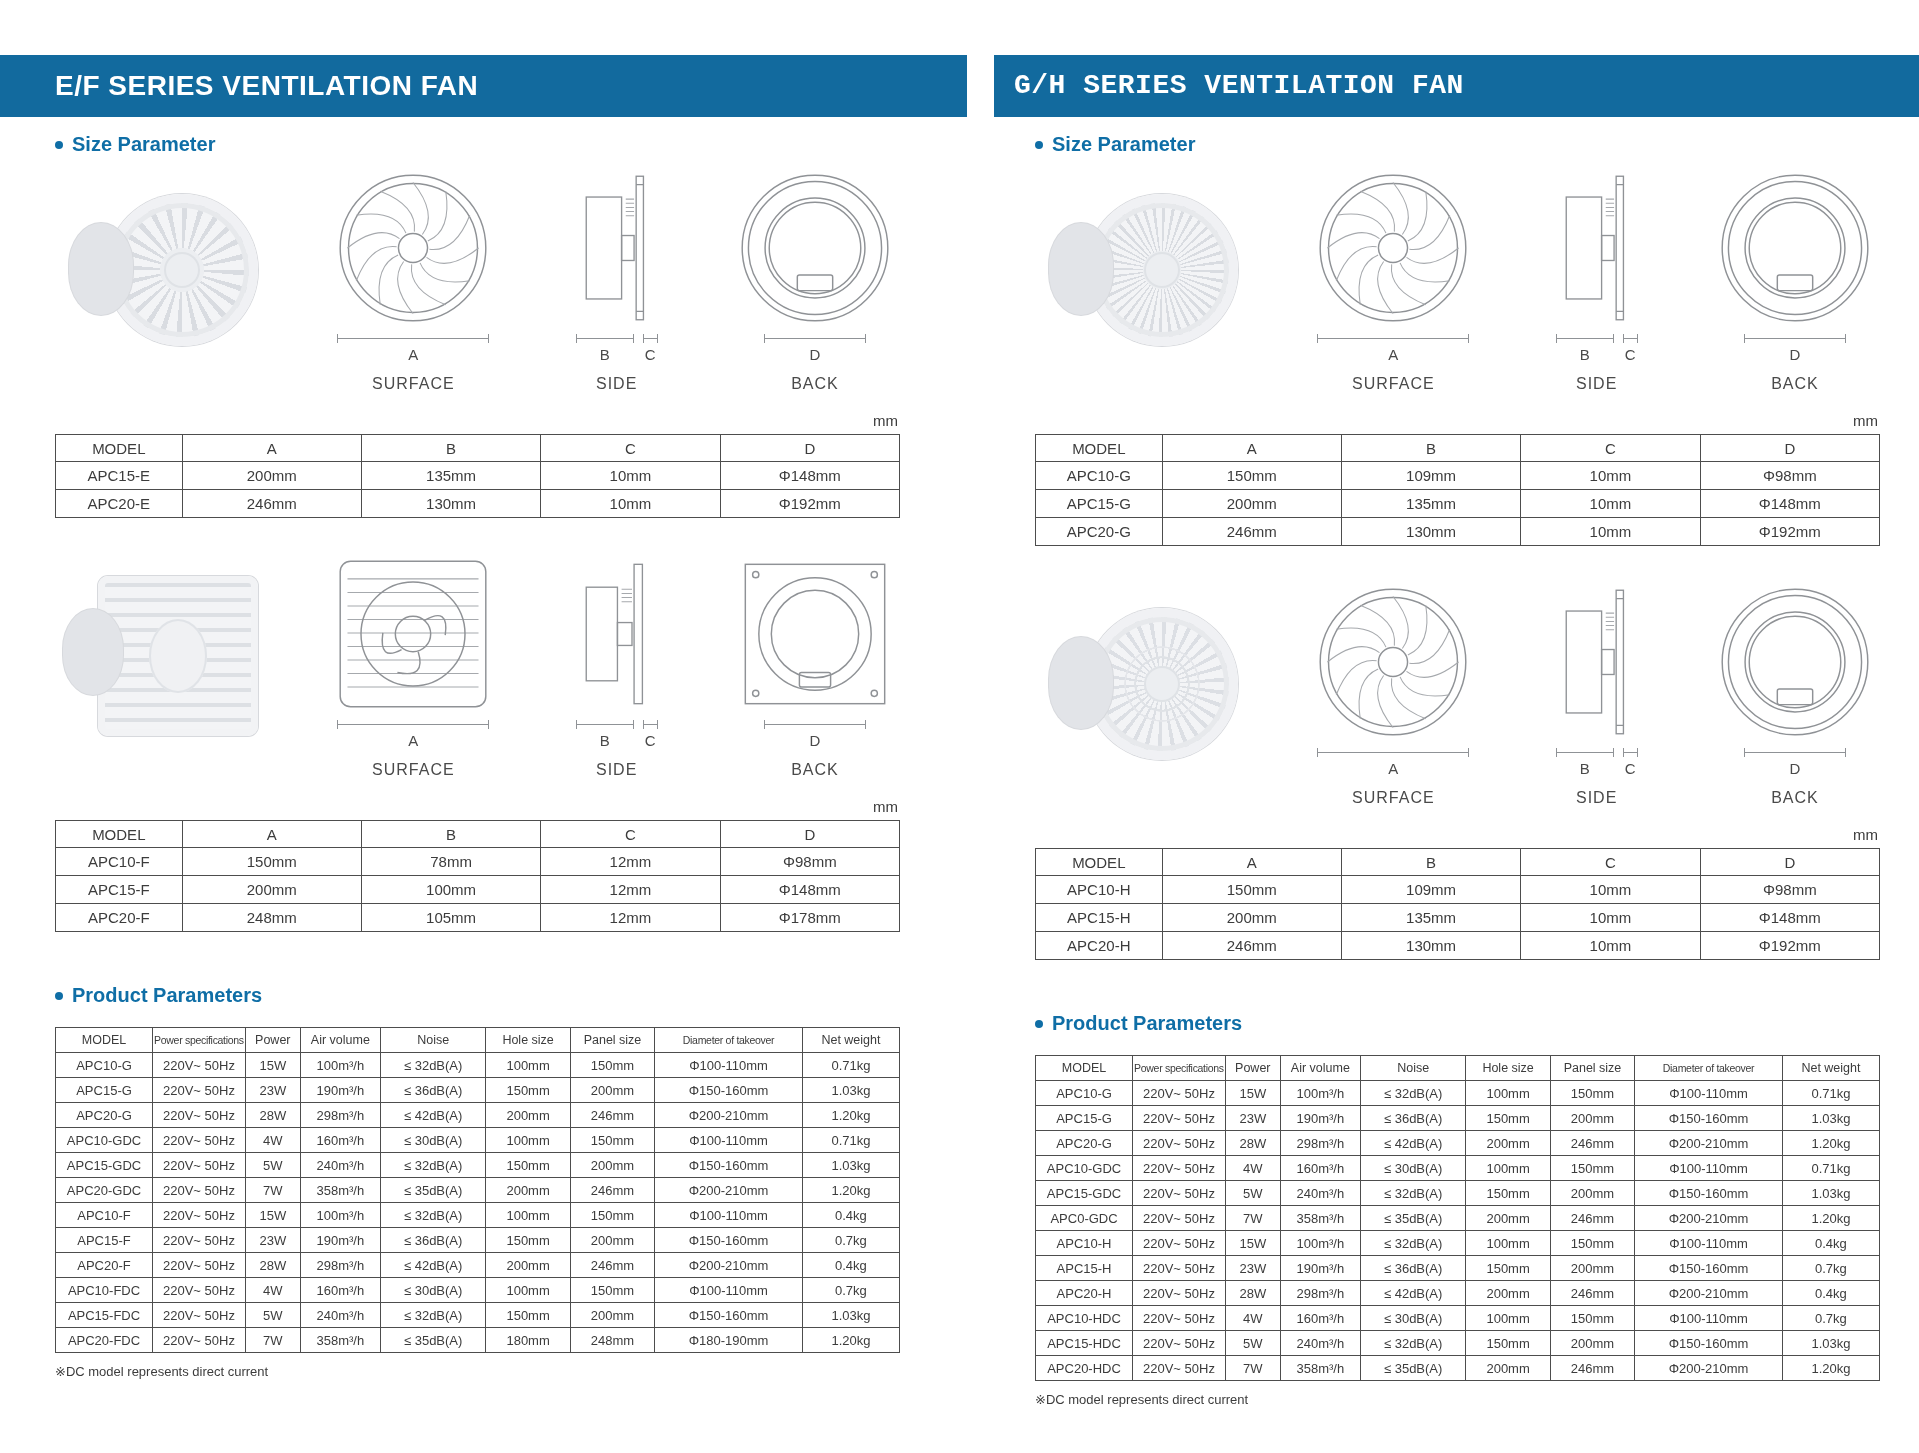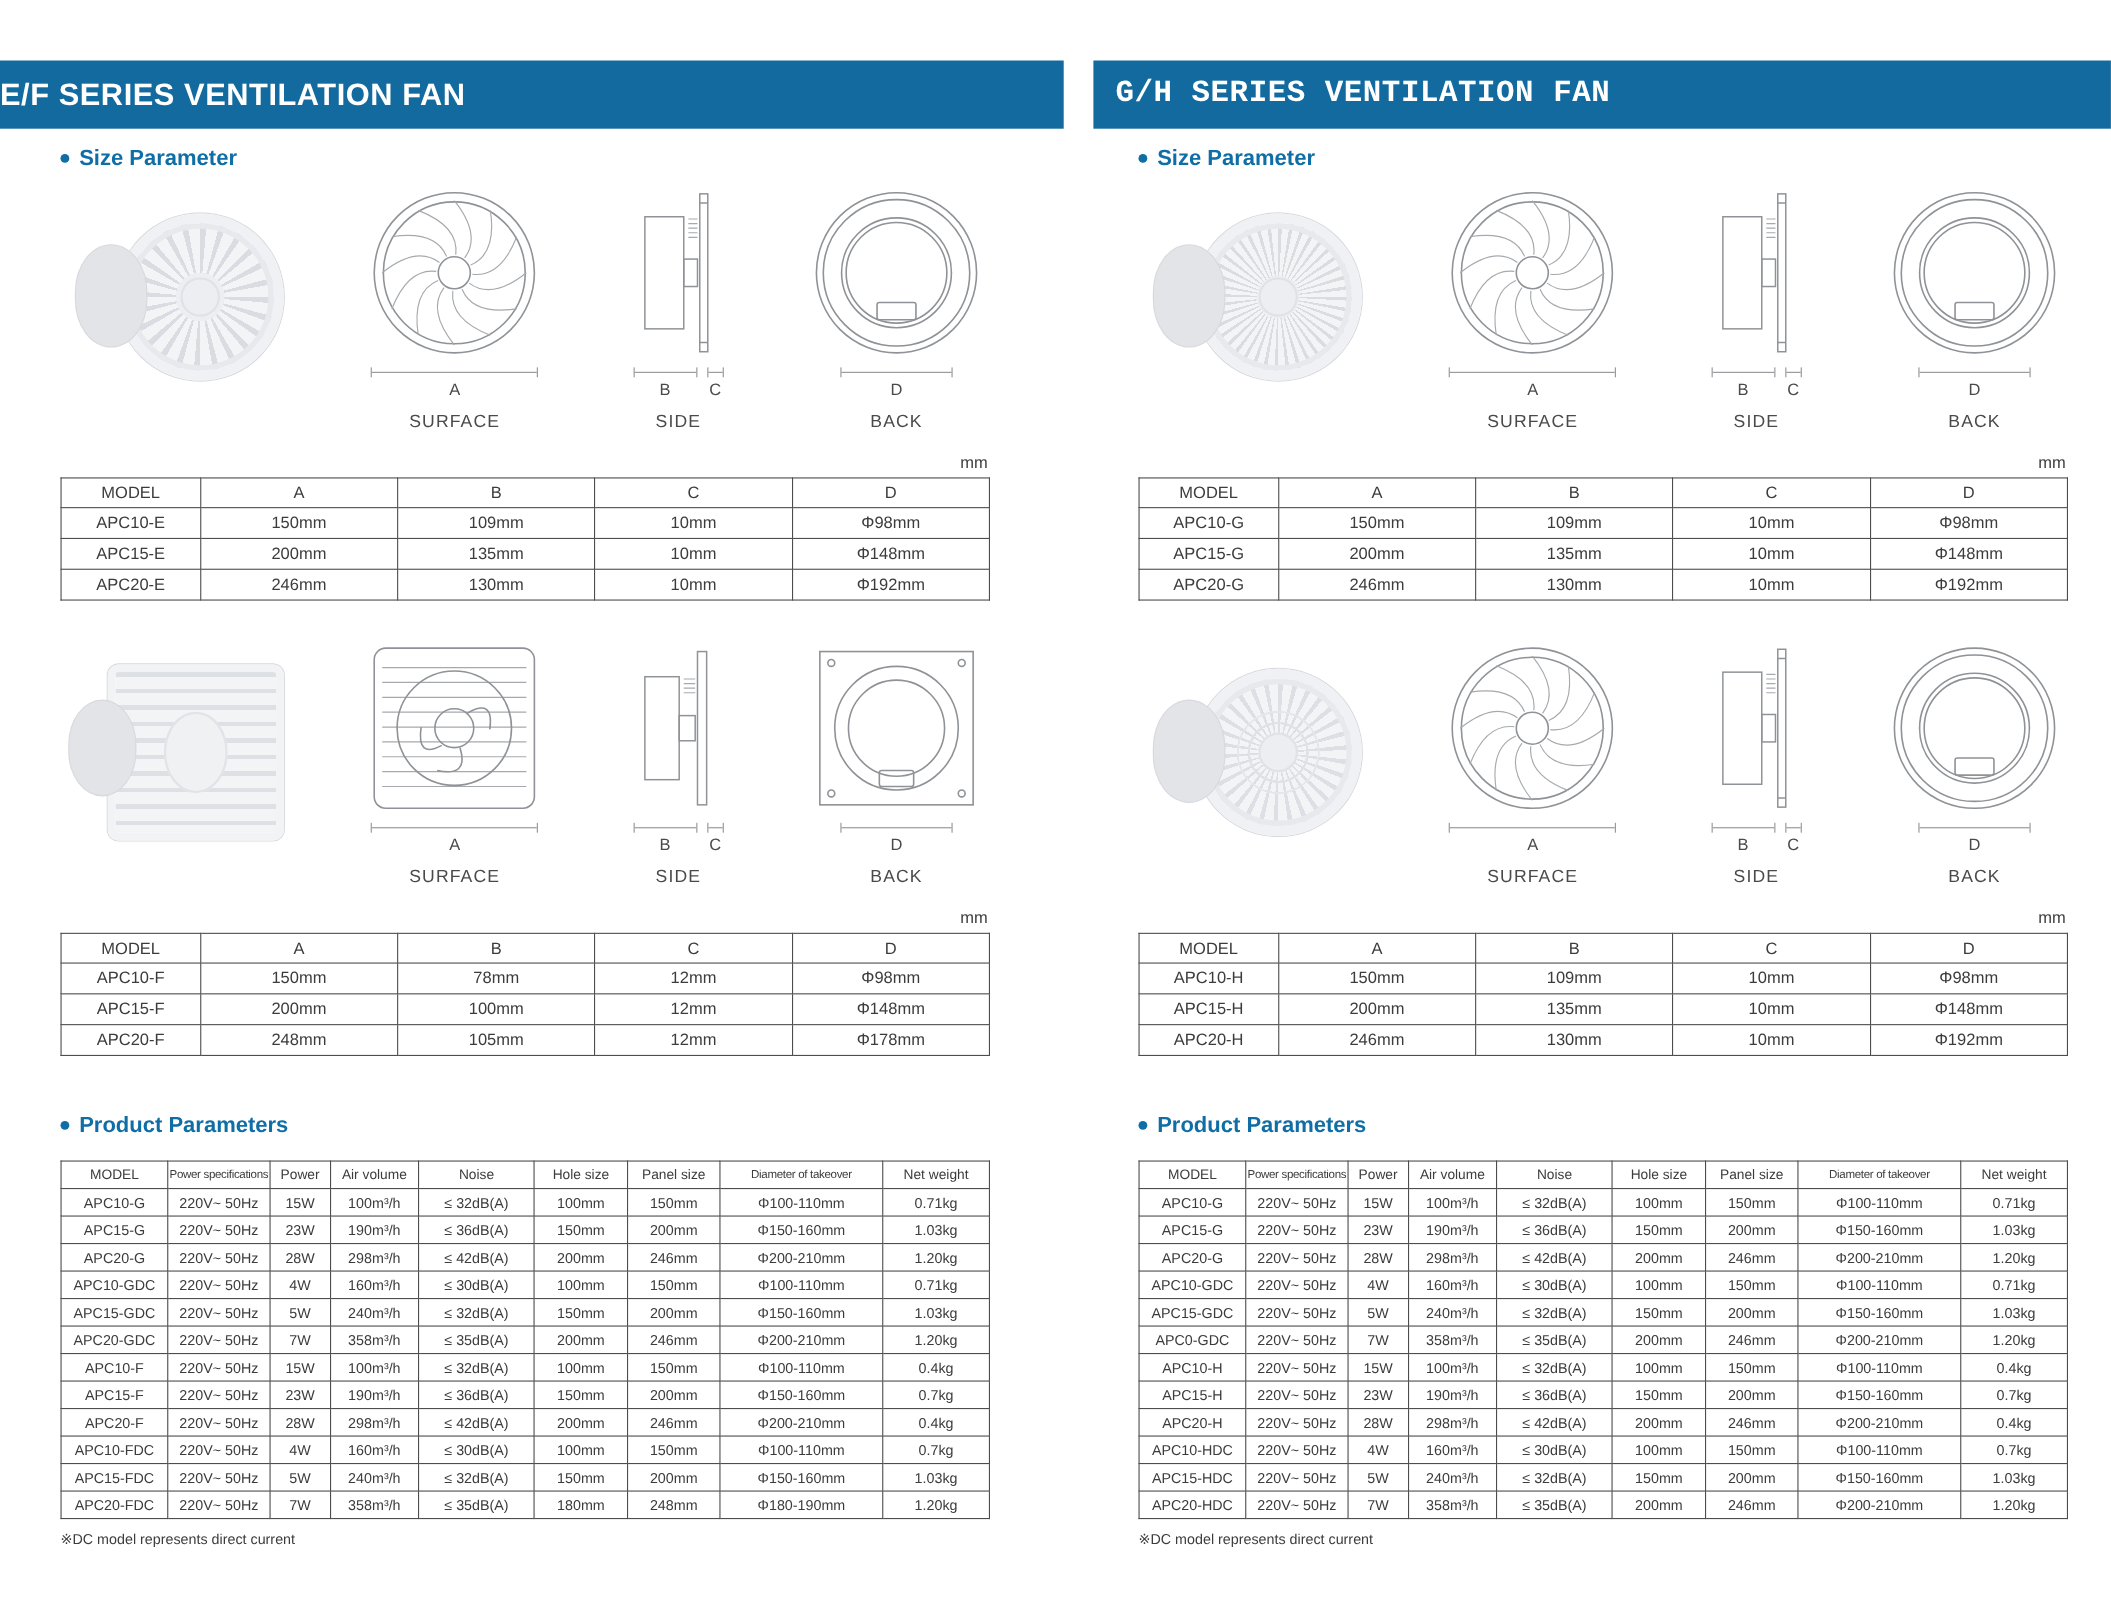--- a/index.html
+++ b/index.html
@@ -2,21 +2,21 @@
 <html><head>
 <meta charset="utf-8">
 <style>
   html,body{margin:0;padding:0;}
   body{
     width:1919px;height:1453px;background:#ffffff;overflow:hidden;position:relative;
     font-family:"Liberation Sans","DejaVu Sans",sans-serif;color:#3c3c3c;
   }
   .title-bar{position:absolute;top:55px;height:62px;background:#126a9e;color:#fff;
     font-size:28px;font-weight:bold;letter-spacing:0.5px;line-height:62px;white-space:nowrap;}
-  .bar-left{left:0;width:967px;box-sizing:border-box;}
+  .bar-left{left:0;width:967px;padding-left:55px;box-sizing:border-box;}
   .bar-right{left:994px;width:1066px;padding-left:20px;box-sizing:border-box;font-family:Liberation Mono, monospace;}
 
   .col{position:absolute;top:133px;width:845px;}
   .col-left{left:55px;}
   .col-right{left:1035px;}
 
   .section-heading{color:#0f6ea6;font-size:20px;font-weight:bold;margin:0 0 14px 0;}
   .bullet{display:inline-block;width:8px;height:8px;border-radius:50%;background:#0f6ea6;
     margin-right:9px;vertical-align:2px;}
   .product-heading{margin-top:52px;}
@@ -251,27 +251,20 @@
         <tr>
           <th>MODEL</th>
           <th>A</th>
           <th>B</th>
           <th>C</th>
           <th>D</th>
         </tr>
       </thead>
     <tbody>
         <tr>
-          <td>APC10-E</td>
-          <td>150mm</td>
-          <td>109mm</td>
-          <td>10mm</td>
-          <td>Φ98mm</td>
-        </tr>
-        <tr>
           <td>APC15-E</td>
           <td>200mm</td>
           <td>135mm</td>
           <td>10mm</td>
           <td>Φ148mm</td>
         </tr>
         <tr>
           <td>APC20-E</td>
           <td>246mm</td>
           <td>130mm</td>

